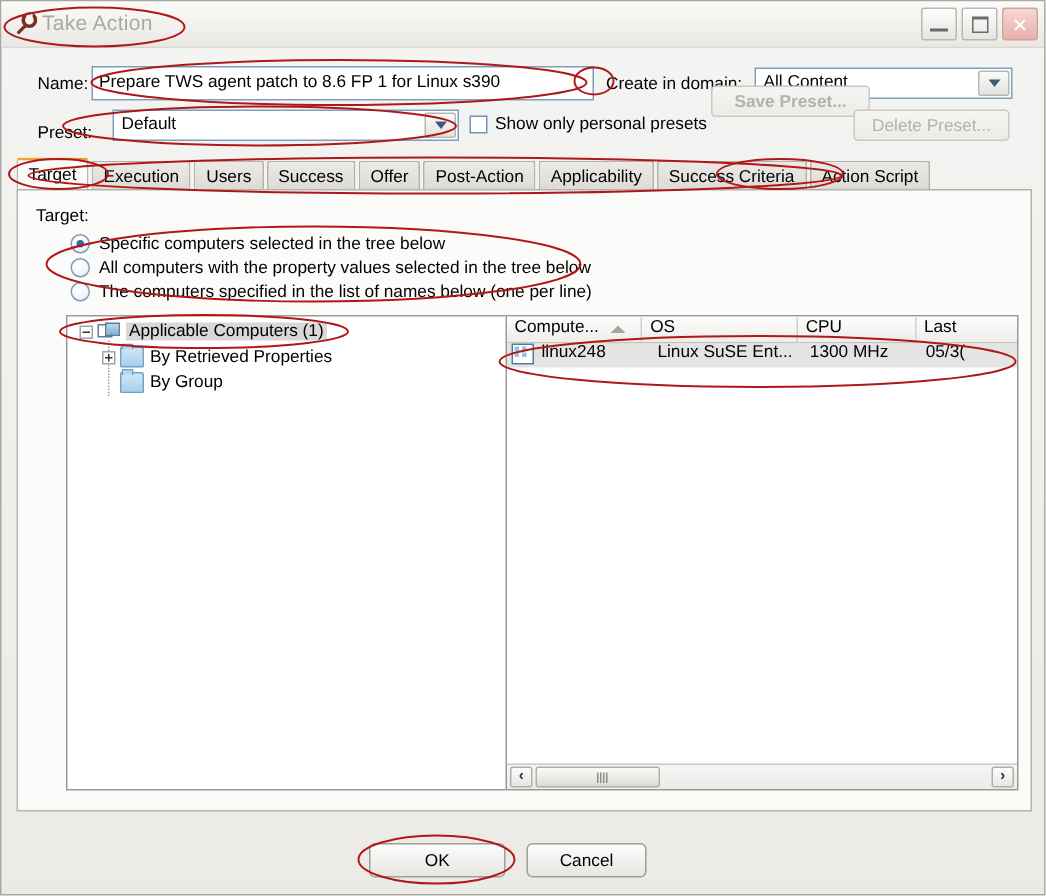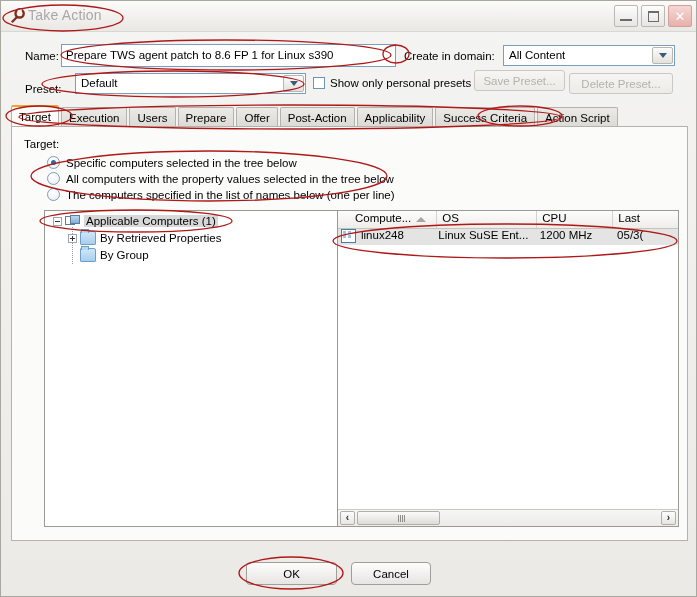--- a/index.html
+++ b/index.html
@@ -262,28 +262,28 @@
   <div class="combo" style="left:74px;top:72px;width:231px;">
     <span class="val">Default</span>
     <span class="arrowbox">
         <span class="caret"></span>
       </span>
   </div>
 
   <span class="cbox" style="left:312px;top:76px;"></span>
   <span class="lbl" style="left:329px;top:76px;">Show only personal presets</span>
 
-  <div class="btn disabled" style="left:473px;top:69px;width:91px;">Save Preset...</div>
+  <div class="btn disabled" style="left:473px;top:56px;width:106px;font-weight:bold;">Save Preset...</div>
   <div class="btn disabled" style="left:568px;top:72px;width:104px;">Delete Preset...</div>
 
   <div class="tabstrip">
     <div class="tab active">Target</div>
     <div class="tab">Execution</div>
     <div class="tab">Users</div>
-    <div class="tab">Prepare</div>
+    <div class="tab">Success</div>
     <div class="tab">Offer</div>
     <div class="tab">Post-Action</div>
     <div class="tab">Applicability</div>
     <div class="tab">Success Criteria</div>
     <div class="tab">Action Script</div>
   </div>
 
   <div class="tabpanel">
 
     <span class="lbl" style="left:12px;top:11px;">Target:</span>
@@ -320,34 +320,34 @@
       <div class="tnode" style="left:23px;top:36px;justify-content:flex-end;">
         <span class="expander" style="visibility:hidden;"></span>
         <span class="ico-folder"></span>
         <span class="tlabel">By Group</span>
       </div>
     </div>
 
     <div class="tablepanel" style="left:325px;top:83px;width:342px;height:317px;">
 
       <div class="thead">
-        <div class="th" style="width:108px;margin-left:12px;">
+        <div class="th" style="width:108px;">
           <span>Compute...</span>
           <span class="sortarrow"></span>
         </div>
         <div class="th" style="width:124px;">OS</div>
         <div class="th" style="width:94px;">CPU</div>
         <div class="th" style="width:80px;border-right:none;">Last</div>
       </div>
 
       <div class="trow" style="top:18px;">
         <span class="ico-comp"></span>
         <span class="td" style="width:90px;padding-left:1px;">linux248</span>
         <span class="td" style="width:124px;">Linux SuSE Ent...</span>
-        <span class="td" style="width:94px;">1200 MHz</span>
+        <span class="td" style="width:94px;">1300 MHz</span>
         <span class="td" style="width:80px;">05/3(</span>
       </div>
 
       <div class="hscroll" style="left:0;right:0;bottom:0;">
         <span class="sb-btn" style="left:2px;">‹</span>
         <span class="sb-thumb" style="left:19px;width:83px;">
           <span class="grip"></span>
         </span>
         <span class="sb-btn" style="right:2px;">›</span>
       </div>

